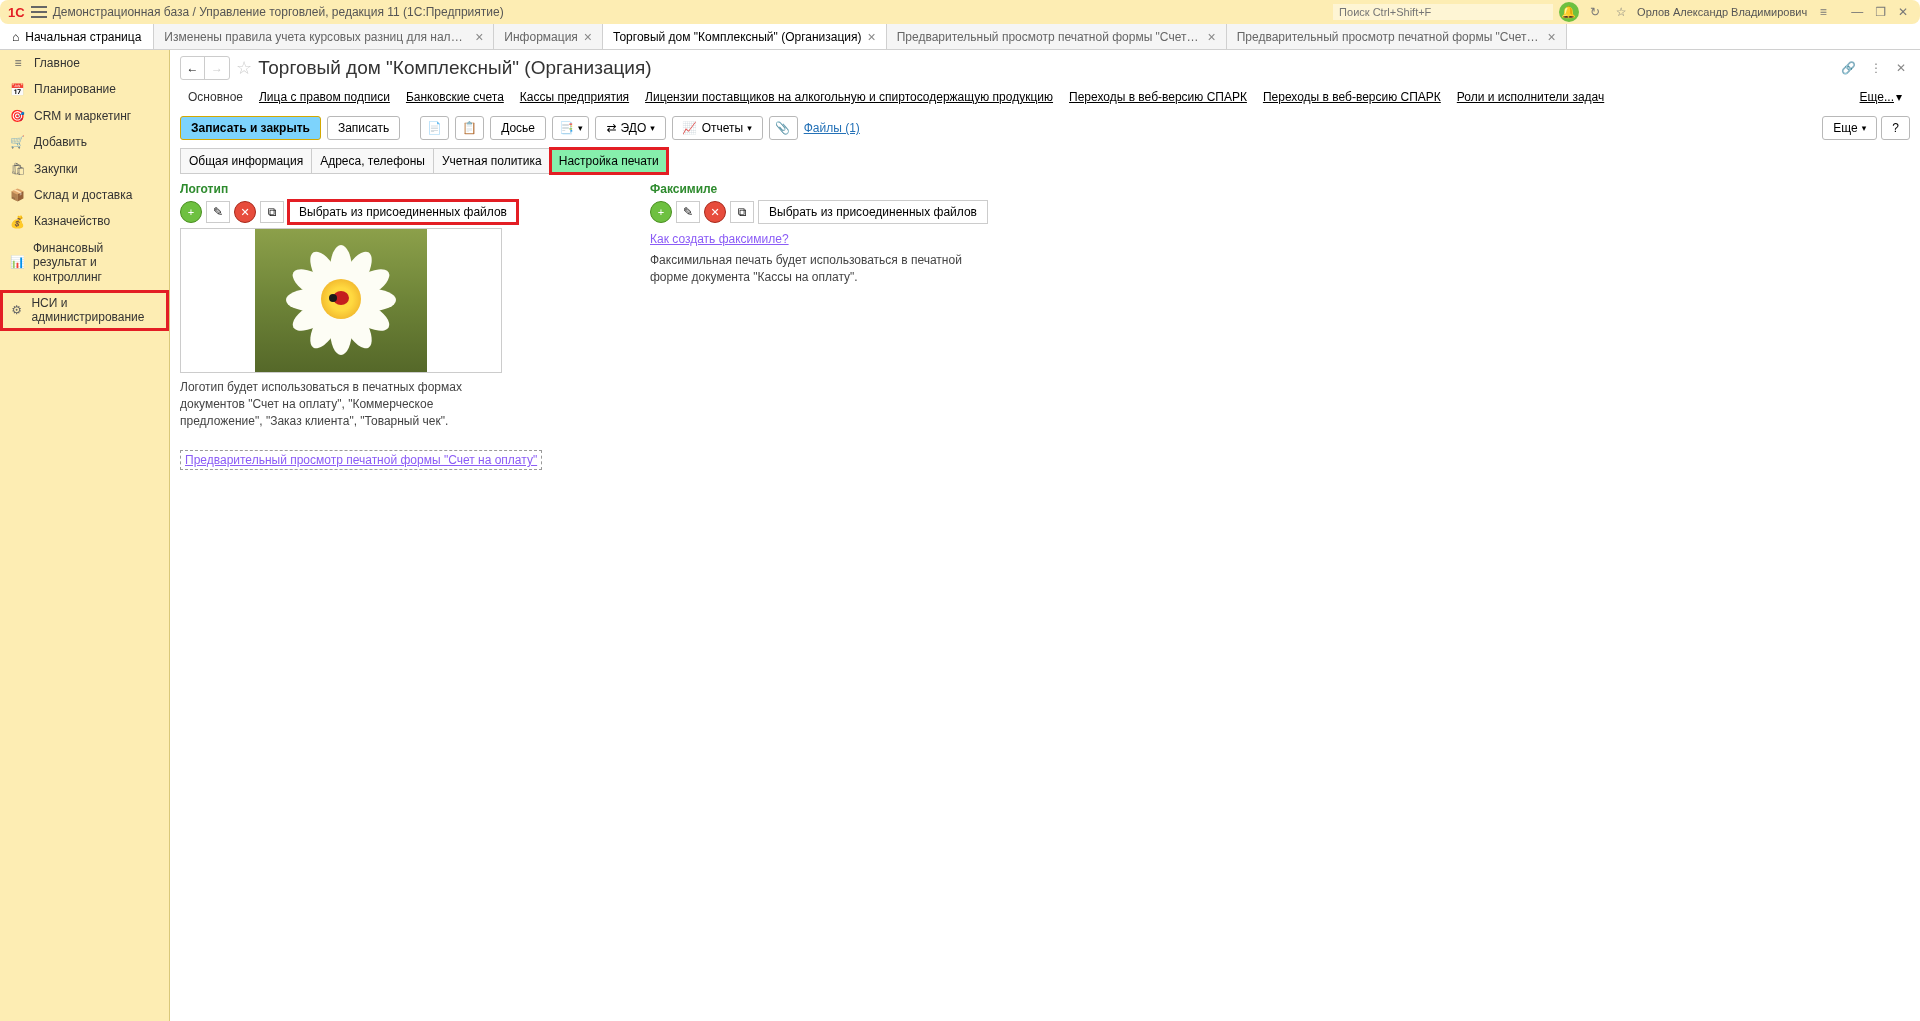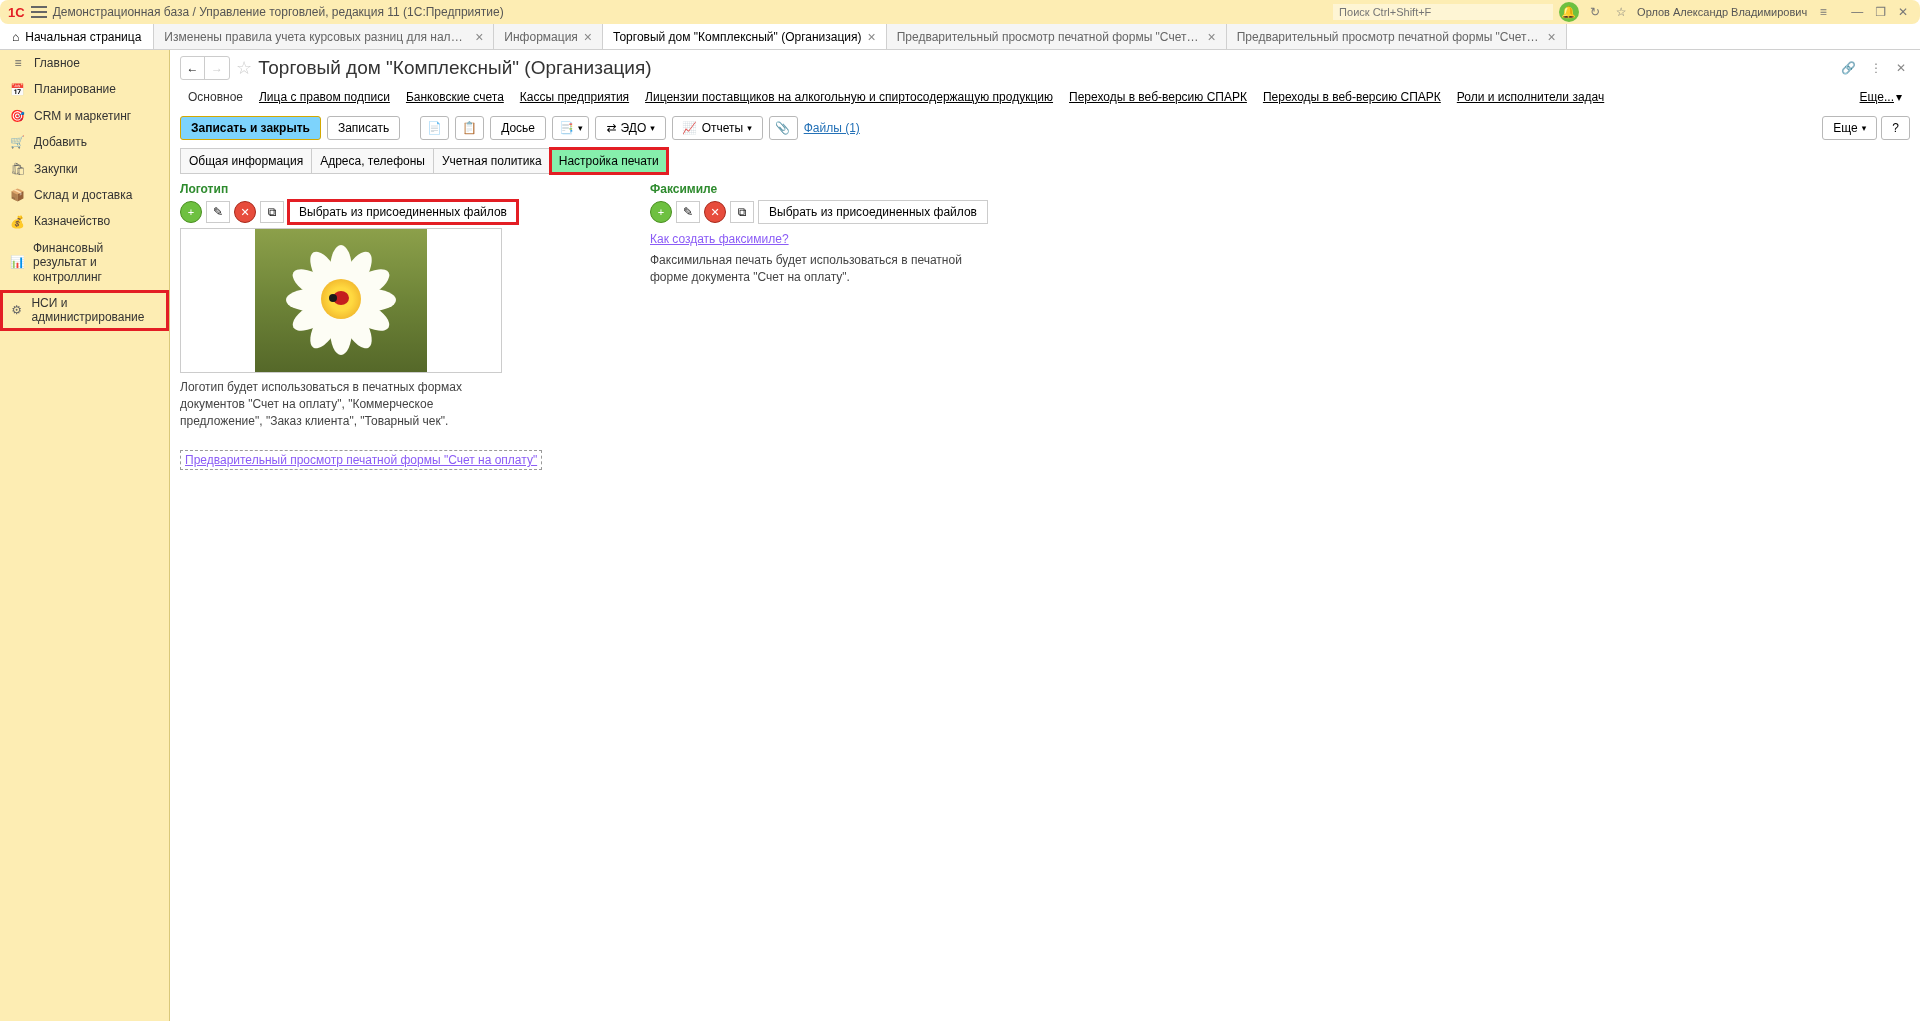--- a/index.html
+++ b/index.html
@@ -277,17 +277,17 @@
         <div class="img-toolbar">
           <div class="circle-btn green">+</div>
           <div class="sq-btn">✎</div>
           <div class="circle-btn red">✕</div>
           <div class="sq-btn">⧉</div>
           <button class="select-files-btn">Выбрать  из присоединенных файлов</button>
         </div>
         <div style="margin-top:8px">
           <a class="link-blue">Как создать факсимиле?</a>
         </div>
-        <div class="desc-text">Факсимильная печать будет использоваться в печатной форме документа "Счет на оплату".</div>
+        <div class="desc-text">Факсимильная печать будет использоваться в печатной форме документа "Кассы на оплату".</div>
       </div>
     </div>
   </div>
 </div>
 
 </body></html>

